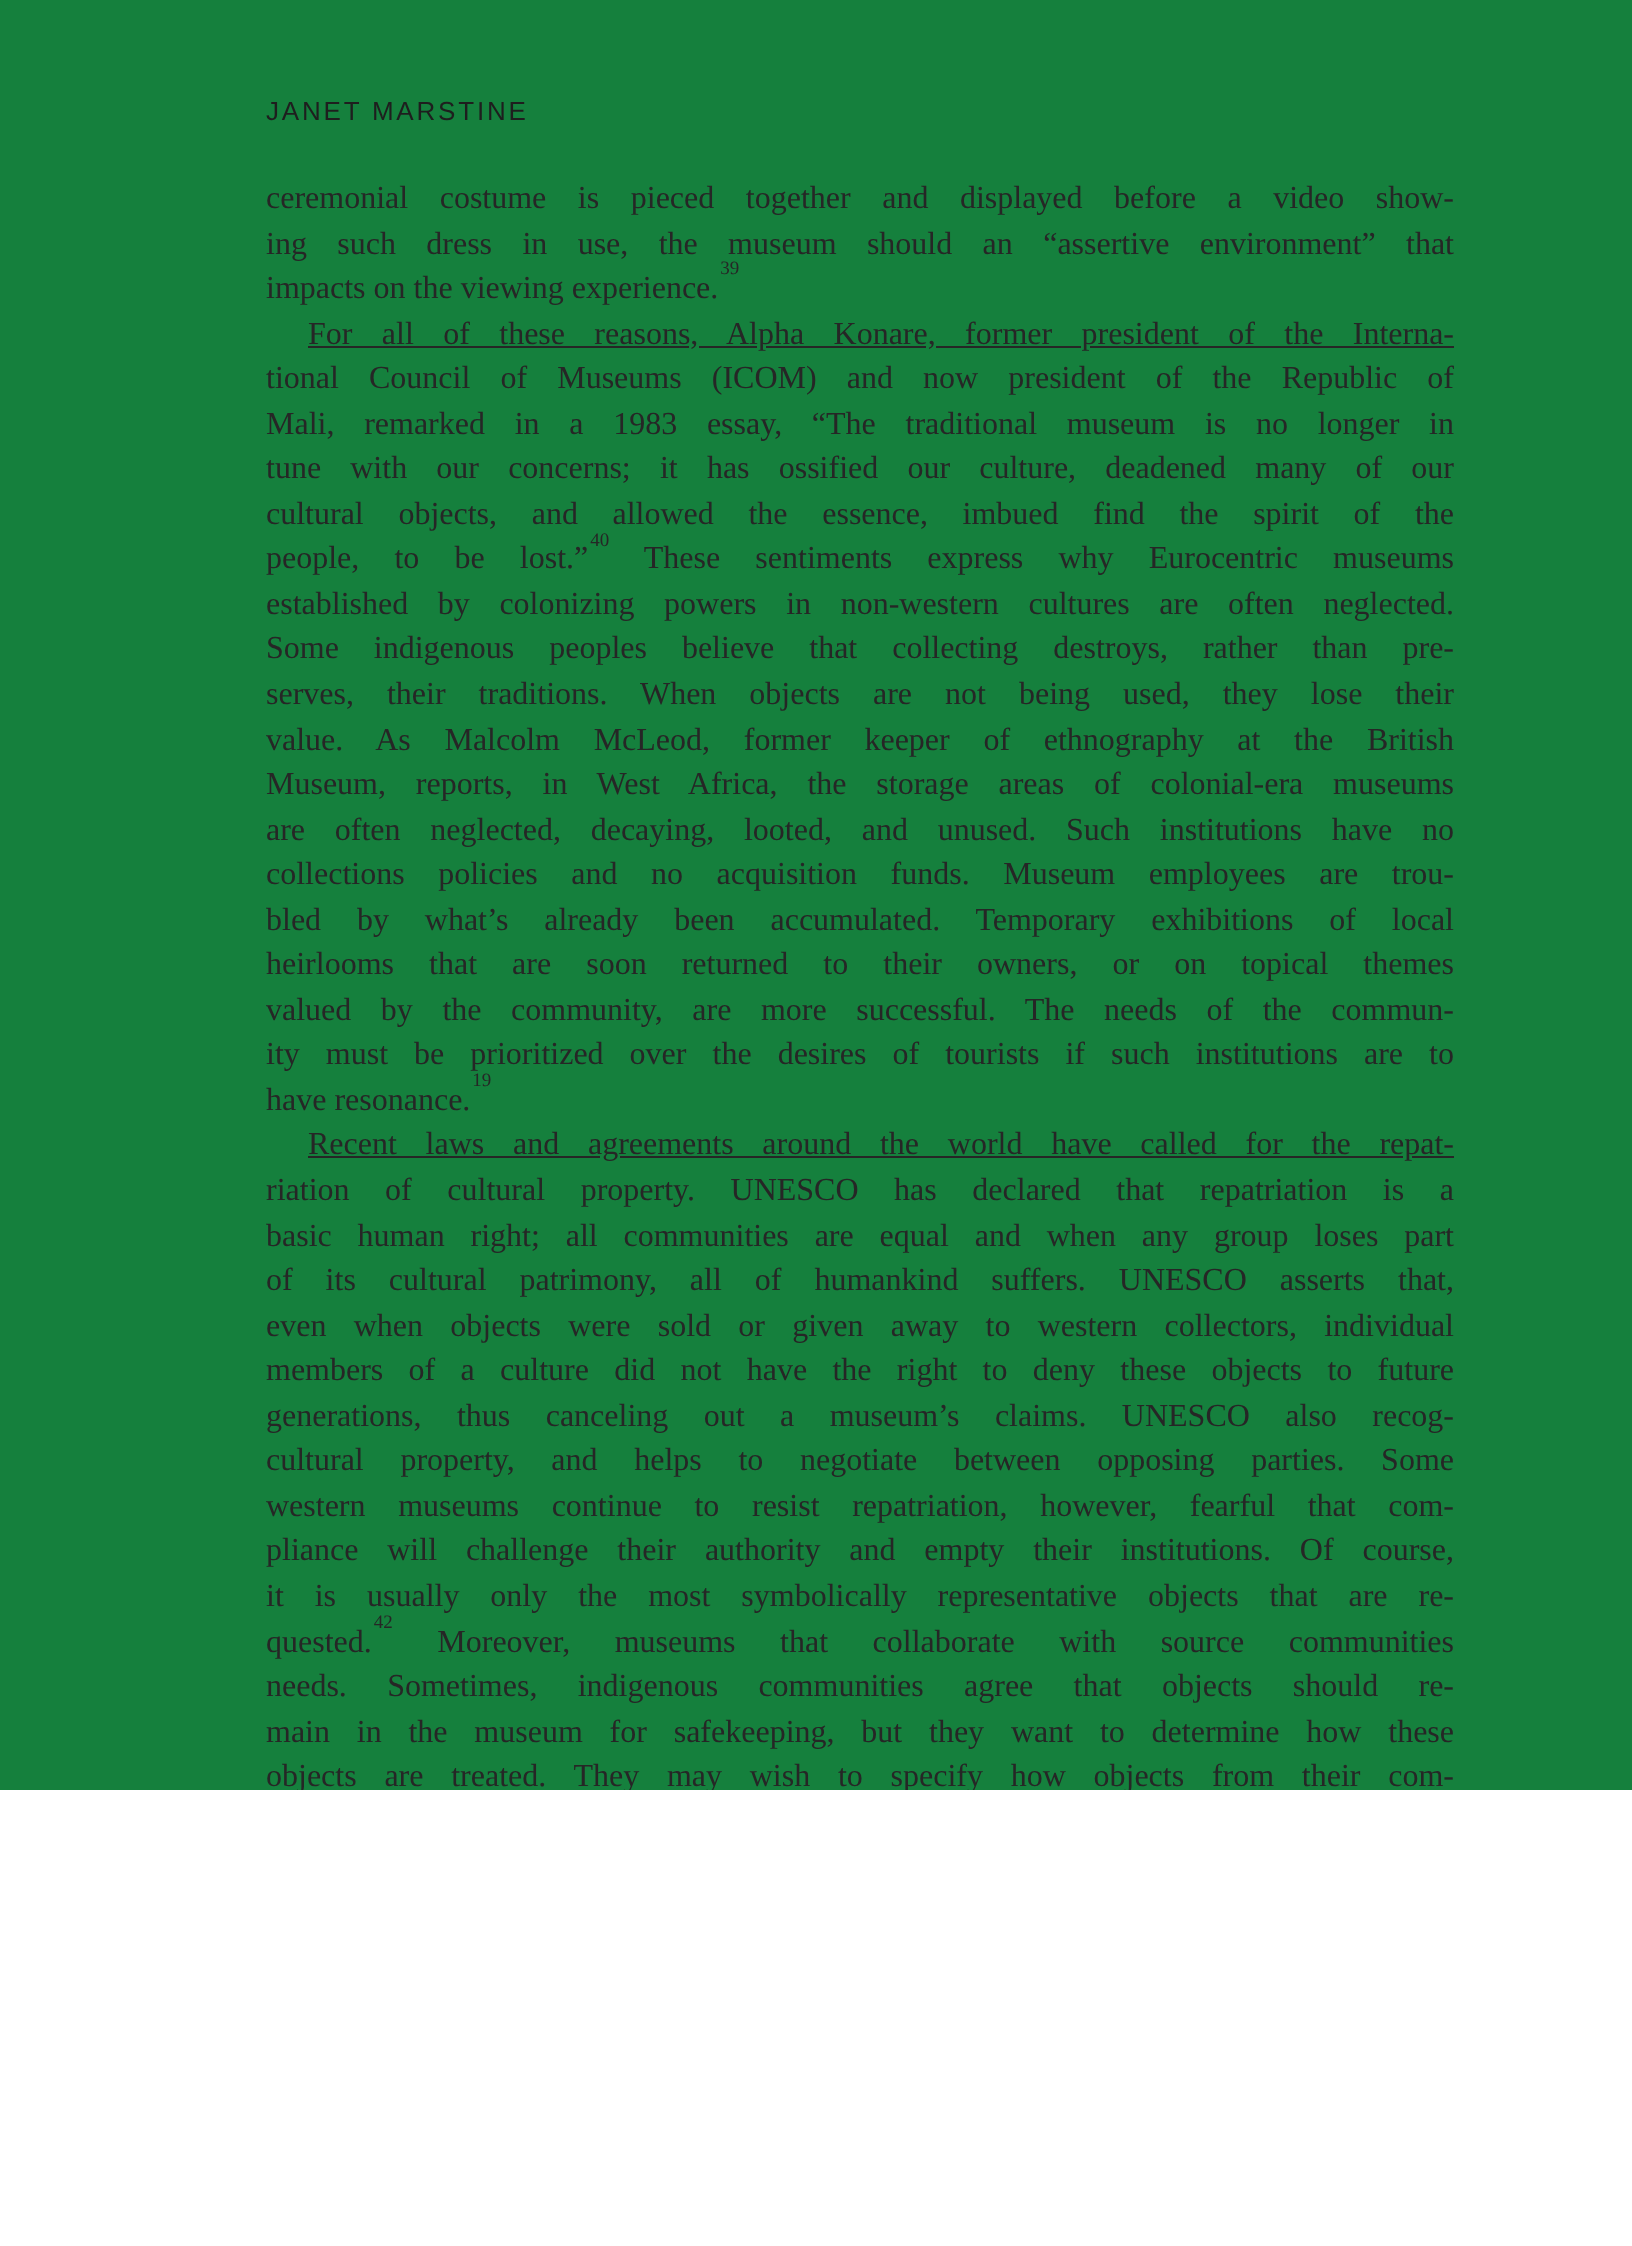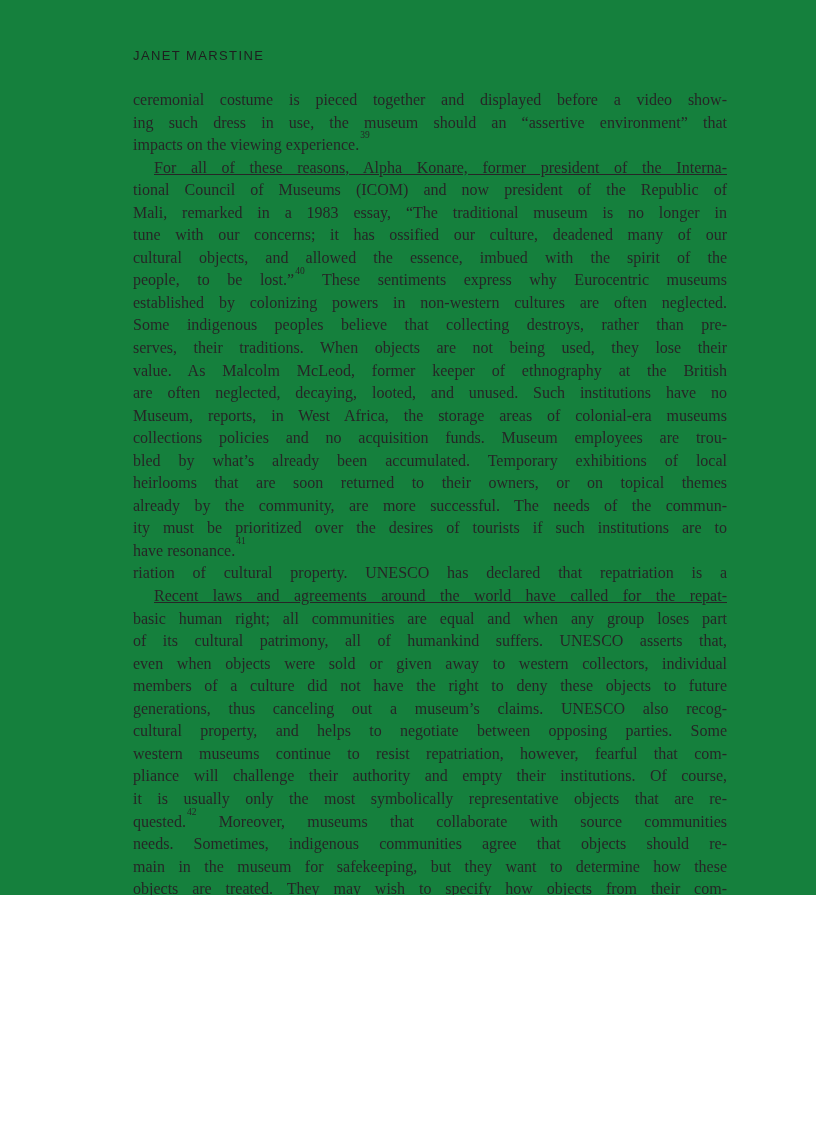--- a/index.html
+++ b/index.html
@@ -67,36 +67,36 @@
   <div class="running-head">JANET MARSTINE</div>
 
   <div class="body-text">
       <div class="line">ceremonial costume is pieced together and displayed before a video show-</div>
       <div class="line">ing such dress in use, the museum should an “assertive environment” that</div>
       <div class="line last">impacts on the viewing experience.<sup class="fn">39</sup></div>
       <div class="line indent">For all of these reasons, Alpha Konare, former president of the Interna-</div>
       <div class="line">tional Council of Museums (ICOM) and now president of the Republic of</div>
       <div class="line">Mali, remarked in a 1983 essay, “The traditional museum is no longer in</div>
       <div class="line">tune with our concerns; it has ossified our culture, deadened many of our</div>
-      <div class="line">cultural objects, and allowed the essence, imbued with the spirit of the</div>
+      <div class="line">cultural objects, and allowed the essence, imbued find the spirit of the</div>
       <div class="line">people, to be lost.”<sup class="fn">40</sup> These sentiments express why Eurocentric museums</div>
       <div class="line">established by colonizing powers in non-western cultures are often neglected.</div>
       <div class="line">Some indigenous peoples believe that collecting destroys, rather than pre-</div>
       <div class="line">serves, their traditions. When objects are not being used, they lose their</div>
       <div class="line">value. As Malcolm McLeod, former keeper of ethnography at the British</div>
+      <div class="line">Museum, reports, in West Africa, the storage areas of colonial-era museums</div>
       <div class="line">are often neglected, decaying, looted, and unused. Such institutions have no</div>
-      <div class="line">Museum, reports, in West Africa, the storage areas of colonial-era museums</div>
       <div class="line">collections policies and no acquisition funds. Museum employees are trou-</div>
       <div class="line">bled by what’s already been accumulated. Temporary exhibitions of local</div>
       <div class="line">heirlooms that are soon returned to their owners, or on topical themes</div>
-      <div class="line">already by the community, are more successful. The needs of the commun-</div>
+      <div class="line">valued by the community, are more successful. The needs of the commun-</div>
       <div class="line">ity must be prioritized over the desires of tourists if such institutions are to</div>
-      <div class="line last">have resonance.<sup class="fn">41</sup></div>
+      <div class="line last">have resonance.<sup class="fn">19</sup></div>
+      <div class="line indent">Recent laws and agreements around the world have called for the repat-</div>
       <div class="line">riation of cultural property. UNESCO has declared that repatriation is a</div>
-      <div class="line indent">Recent laws and agreements around the world have called for the repat-</div>
       <div class="line">basic human right; all communities are equal and when any group loses part</div>
       <div class="line">of its cultural patrimony, all of humankind suffers. UNESCO asserts that,</div>
       <div class="line">even when objects were sold or given away to western collectors, individual</div>
       <div class="line">members of a culture did not have the right to deny these objects to future</div>
       <div class="line">generations, thus canceling out a museum’s claims. UNESCO also recog-</div>
       <div class="line">cultural property, and helps to negotiate between opposing parties. Some</div>
       <div class="line">western museums continue to resist repatriation, however, fearful that com-</div>
       <div class="line">pliance will challenge their authority and empty their institutions. Of course,</div>
       <div class="line">it is usually only the most symbolically representative objects that are re-</div>
       <div class="line">quested.<sup class="fn">42</sup> Moreover, museums that collaborate with source communities</div>

